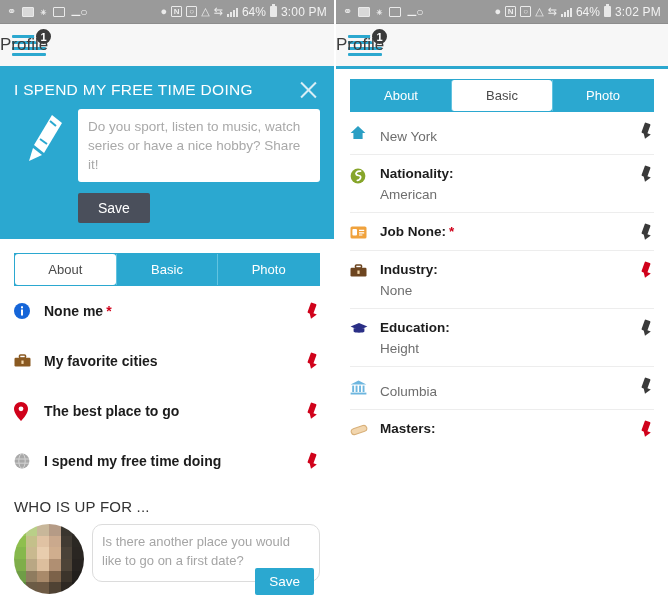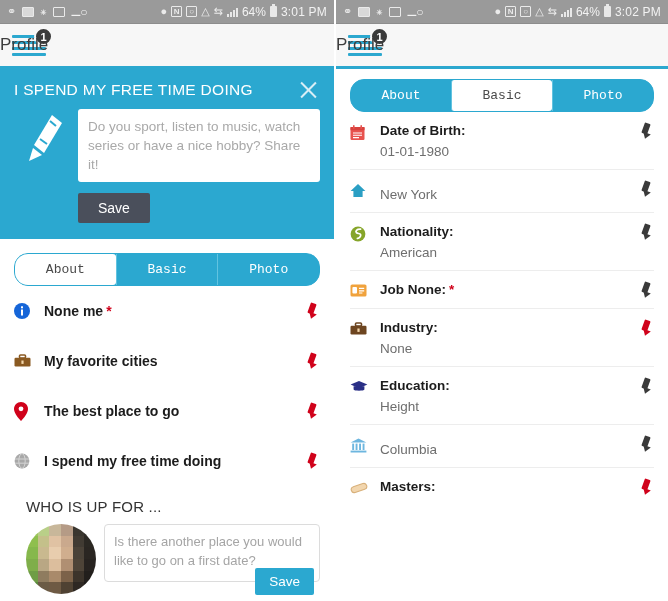--- a/index.html
+++ b/index.html
@@ -96,23 +96,22 @@
   .btn-save-dark {
     margin-top: 11px; display: inline-block;
     background: #4a4f5b; color: #ffffff; font-size: 14px;
     padding: 7px 20px; border: none; border-radius: 2px; cursor: pointer;
     font-family: "Liberation Sans", sans-serif;
   }
 
   
   .tabs {
     display: flex; margin: 14px 14px 0 14px;
-    background: #2ba8d0; border-radius: 14px; overflow: hidden;
+    background: #2ba8d0; border-radius: 0; overflow: hidden;
     border: 1px solid #2ba8d0;
-    font-family: Liberation Mono, monospace;
   }
   .phone.right .tabs { margin-top: 10px; }
   .tab {
     flex: 1; text-align: center; padding: 8px 0 8px 0;
     color: #ffffff; font-size: 13px; cursor: pointer;
     border-left: 1px solid #62c3e0;
   }
   .tab:first-child { border-left: none; }
   .tab.active { background: #ffffff; color: #4a4a4a; border-radius: 3px; }
 
@@ -134,31 +133,31 @@
   }
   .pen .tip {
     position:absolute; left: 2px; top: 10px; width: 0; height: 0;
     border-left: 4px solid transparent; border-right: 4px solid transparent;
     border-top: 6px solid #3a3a3a; transform: rotate(20deg);
   }
   .pen.red .body { background: #d0021b; }
   .pen.red .tip  { border-top-color: #d0021b; }
 
   
-  .whoup { padding: 12px 14px 0 26px; }
+  .whoup { padding: 12px 14px 0 14px; }
   .whoup-title { font-size: 15px; color: #333; letter-spacing: .2px; }
   .whoup-body { display: flex; align-items: flex-start; margin-top: 9px; }
   .avatar {
     width: 70px; height: 70px; border-radius: 50%; flex: 0 0 70px;
     overflow: hidden; margin-right: 8px;
   }
   .avatar .px { display: grid; grid-template-columns: repeat(6, 1fr); width: 100%; height: 100%; }
   .avatar .px i { display:block; }
   .whoup-input {
-    flex: 1; background: #ffffff; border: 1px solid #dcdcdc; border-radius: 4px;
+    flex: 1; background: #ffffff; border: 1px solid #dcdcdc; border-radius: 10px;
     padding: 7px 9px 8px 9px; min-height: 58px; position: relative; cursor: text;
   }
   .whoup-ph { color: #a5a5a5; font-size: 13px; line-height: 19px; }
   .btn-save-blue {
     position: absolute; right: 5px; bottom: -14px;
     background: #2ba8d0; color: #ffffff; border: none; border-radius: 2px;
     font-size: 13.5px; padding: 6px 14px; cursor: pointer;
     font-family: "Liberation Sans", sans-serif;
   }
 
@@ -199,21 +198,21 @@
         <span class="sb-ico">△</span>
         <span class="sb-ico">⇆</span>
         <span class="sb-bars">
             <i style="height:3px"></i>
             <i style="height:5px"></i>
             <i style="height:7px"></i>
             <i style="height:9px"></i>
           </span>
         <span class="sb-pct">64%</span>
         <span class="sb-bat"></span>
-        <span class="sb-time">3:01 PM</span>
+        <span class="sb-time">3:00 PM</span>
       </div>
     </div>
 
     <div class="appbar">
       <div class="hamburger">
         <span class="ln"></span>
         <span class="ln"></span>
         <span class="ln"></span>
         <span class="ln"></span>
         <span class="badge">1</span>
@@ -405,39 +404,20 @@
     </div>
 
     <div class="tabs">
       <div class="tab">About</div>
       <div class="tab active">Basic</div>
       <div class="tab">Photo</div>
     </div>
 
     <div class="basic-list">
 
-      <div class="basic-row">
-        <div class="basic-ico">
-          <svg width="15" height="16" viewBox="0 0 15 16">
-            <rect x="0.5" y="2" width="14" height="13" rx="1.2" fill="#e8534f"></rect>
-            <rect x="0.5" y="2" width="14" height="3.2" fill="#d7413d"></rect>
-            <rect x="3" y="0" width="1.6" height="4" rx=".8" fill="#e8534f"></rect>
-            <rect x="10.4" y="0" width="1.6" height="4" rx=".8" fill="#e8534f"></rect>
-            <path d="M3 8 H12 M3 10.3 H12 M3 12.6 H9" stroke="#ffffff" stroke-width="1.1"></path>
-          </svg>
-        </div>
-        <div class="basic-main">
-          <div class="basic-label">Date of Birth:</div>
-          <div class="basic-value">01-01-1980</div>
-        </div>
-        <div class="pen basic-pen">
-            <span class="body"></span>
-            <span class="tip"></span>
-          </div>
-      </div>
 
       <div class="basic-row">
         <div class="basic-ico">
           <svg width="16" height="15" viewBox="0 0 16 15">
             <path d="M8 1 L15.4 8 H12.6 V14 H3.4 V8 H0.6 Z" fill="#2b9fc4"></path>
           </svg>
         </div>
         <div class="basic-main">
           <div class="basic-value">New York</div>
         </div>

